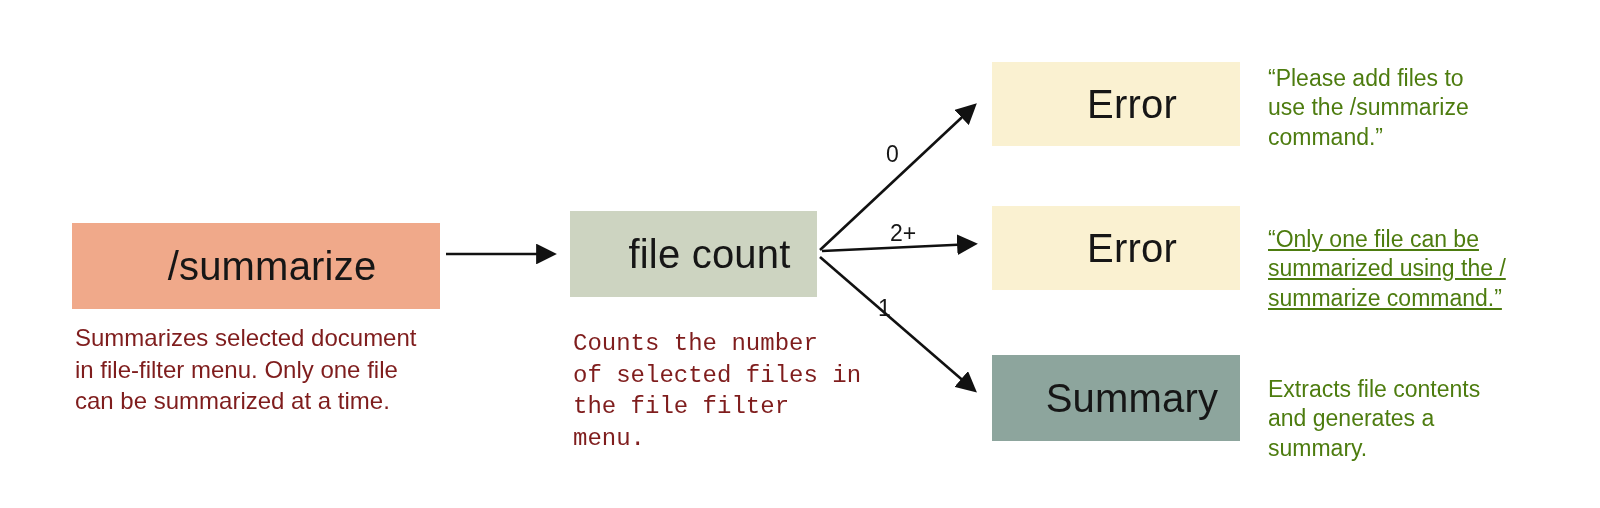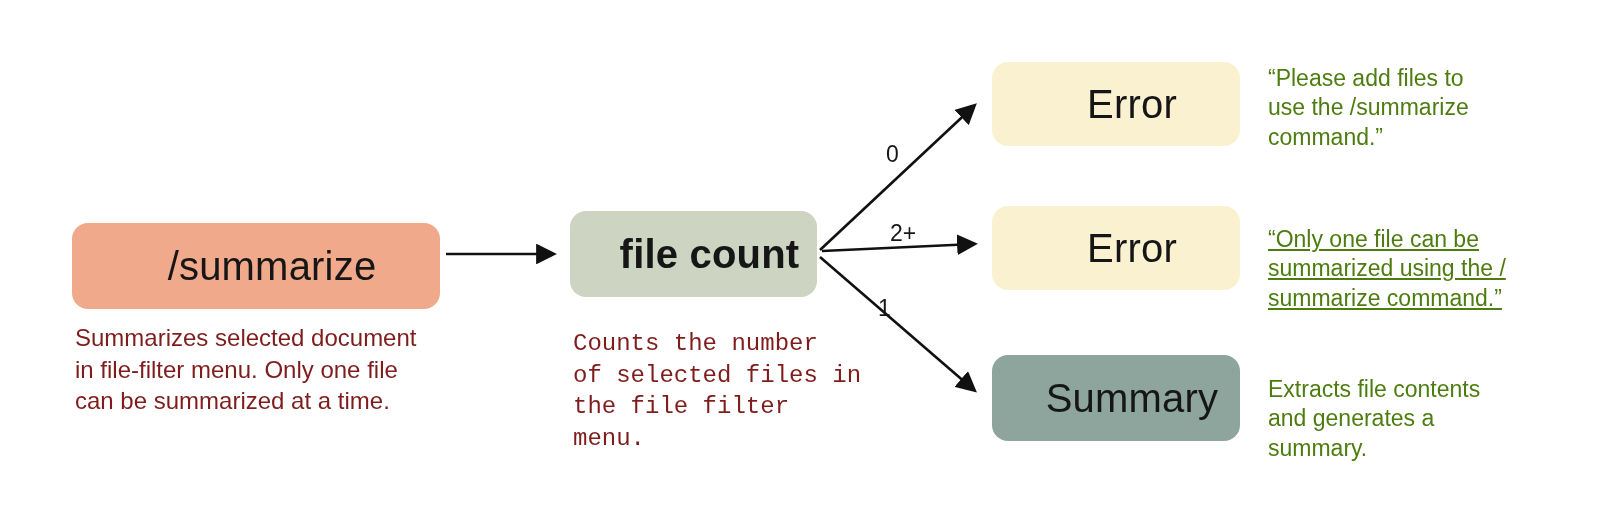--- a/index.html
+++ b/index.html
@@ -19,28 +19,28 @@
     position: absolute;
     left: 0; top: 0;
     width: 1600px; height: 508px;
     pointer-events: none;
   }
   .node {
     position: absolute;
     display: flex;
     align-items: center;
     justify-content: center;
-    border-radius: 16px;
+    border-radius: 0;
     font-size: 40px;
     font-weight: 400;
     letter-spacing: 0.2px;
     padding-left: 32px;
   }
   .node-summarize  { left: 72px;  top: 223px; width: 368px; height: 86px; background: #f0a98a; }
-  .node-file-count { left: 570px; top: 211px; width: 247px; height: 86px; background: #cdd4c1; font-weight: bold; }
+  .node-file-count { left: 570px; top: 211px; width: 247px; height: 86px; background: #cdd4c1; }
   .node-error-0    { left: 992px; top: 62px;  width: 248px; height: 84px; background: #faf1d1; }
   .node-error-2    { left: 992px; top: 206px; width: 248px; height: 84px; background: #faf1d1; }
   .node-summary    { left: 992px; top: 355px; width: 248px; height: 86px; background: #8da59d; }
   .caption {
     position: absolute;
     font-size: 24px;
     line-height: 1.32;
     white-space: pre-line;
     color: #7f1d1d;
   }

